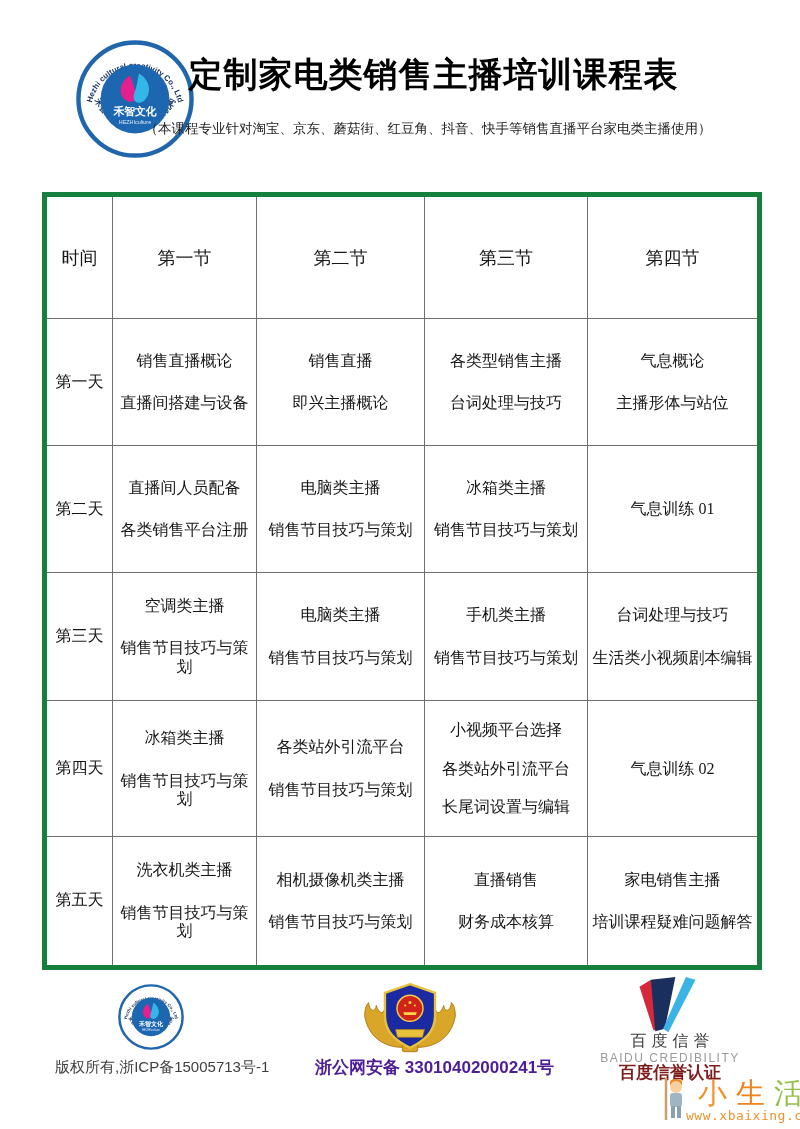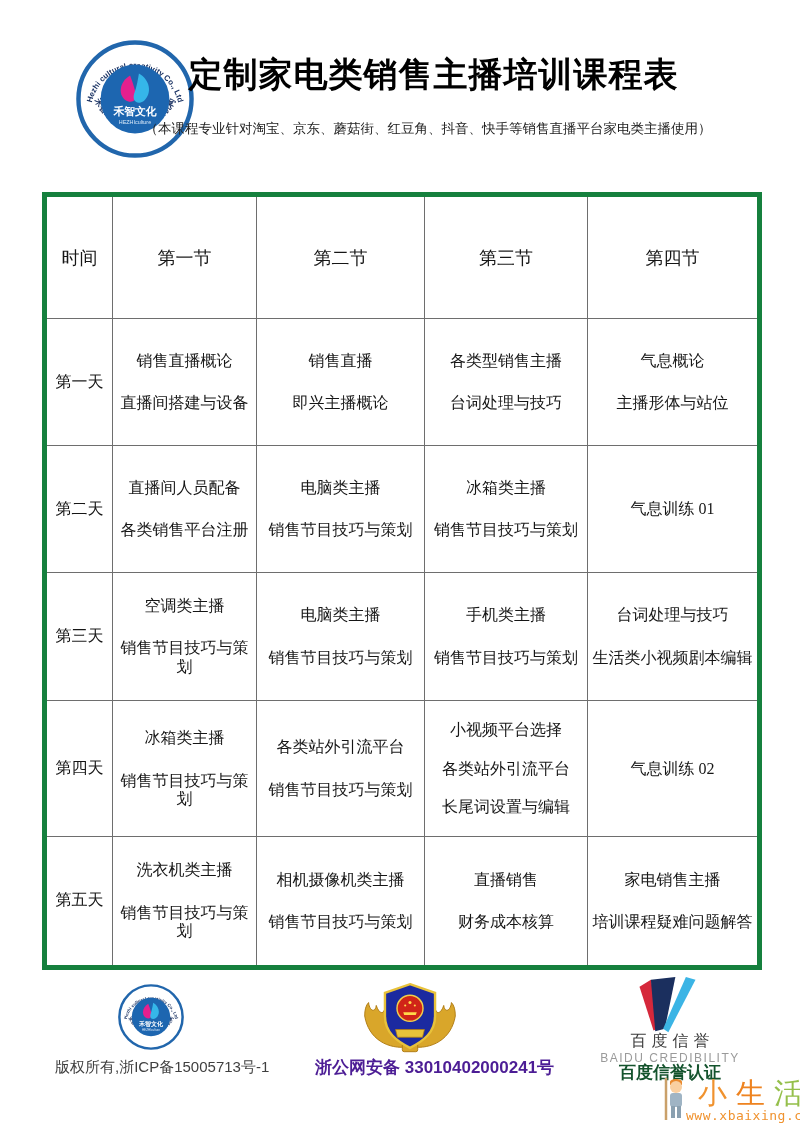--- a/index.html
+++ b/index.html
@@ -53,21 +53,21 @@
     font-size:16px;color:#3a3a3a;letter-spacing:5px;text-indent:5px;
     font-family:"Liberation Sans", sans-serif;
   }
   .baidu-en{
     position:absolute;left:595px;top:1051px;width:150px;text-align:center;
     font-size:12px;color:#9a9a9a;letter-spacing:1.5px;
     font-family:"Liberation Sans", sans-serif;
   }
   .baidu-cert{
     position:absolute;left:595px;top:1061px;width:150px;text-align:center;
-    font-size:17px;font-weight:bold;color:#14532d;
+    font-size:17px;font-weight:bold;color:#7f1d1d;
     font-family:"Liberation Sans", sans-serif;
   }
   
   .wm-mascot{position:absolute;left:662px;top:1076px;}
   .wm-name{
     position:absolute;left:698px;top:1074px;width:100px;
     font-size:29px;font-weight:normal;letter-spacing:9px;white-space:nowrap;
     font-family:"Liberation Sans", sans-serif;
   }
   .wm-name .c0{color:#f0922e;}

